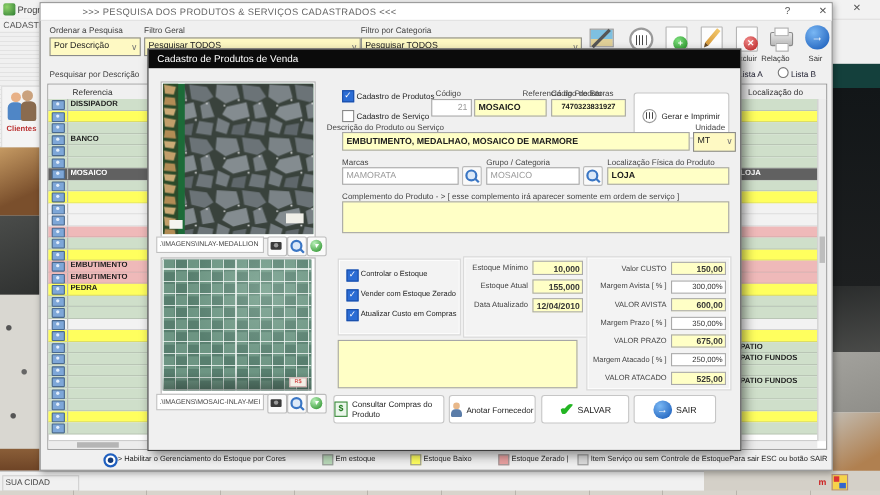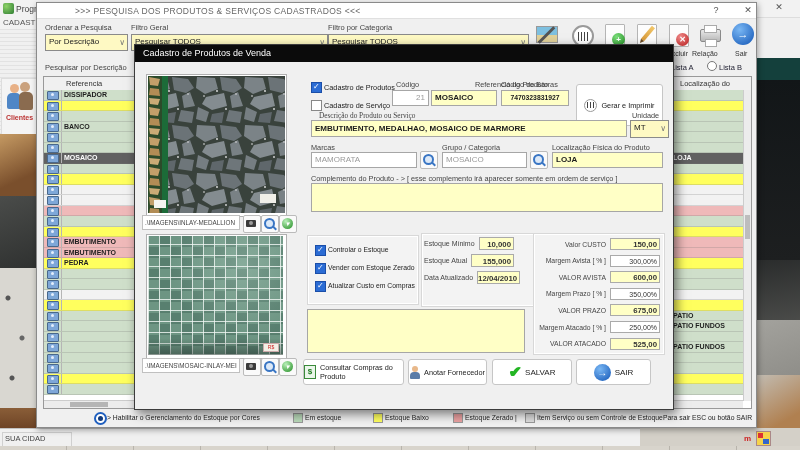--- a/index.html
+++ b/index.html
@@ -110,21 +110,21 @@
   .camico{position:absolute;left:2px;top:4px;width:10px;height:7px;background:#3a3a3a;border-radius:1px;}
   .camico:after{content:"";position:absolute;left:3px;top:1px;width:4px;height:4px;border-radius:50%;background:#9a9a9a;}
   .magico{position:absolute;left:2px;top:2px;width:7px;height:7px;border:2px solid #3a76c4;border-radius:50%;background:#dce9f8;}
   .magico:after{content:"";position:absolute;left:6px;top:7px;width:5px;height:2px;background:#3a76c4;transform:rotate(45deg);}
   .greenball{position:absolute;left:2px;top:2px;width:11px;height:11px;border-radius:50%;background:radial-gradient(circle at 35% 30%,#b9f0b9,#1f8a1f);color:#fff;font-size:7px;line-height:11px;text-align:center;}
   .chk{position:absolute;width:9px;height:9px;border:1px solid #888;background:#fff;}
   .chk.on{background:#2b6cd4;border-color:#1a4ea8;}
   .chk.on:after{content:"✓";position:absolute;left:1px;top:-1px;color:#fff;font-size:8px;}
   .chklbl{position:absolute;font-size:7.3px;color:#222;white-space:nowrap;}
   .panel{position:absolute;background:#f3f3f3;border:1px solid #d8d8d8;box-shadow:inset 0 0 0 1px #fff;}
-  .srow{display:flex;align-items:center;height:15px;margin:2px 20px 1px 2px;}
+  .srow{display:flex;align-items:center;height:15px;margin:2px 4px 1px 2px;}
   .srow .slbl{flex:1;text-align:right;font-size:7px;color:#444;padding-right:4px;white-space:nowrap;}
   .srow .sfld{width:46px;height:13px;background:#ffffc6;border:1px solid #aaa;font-size:7.8px;font-weight:bold;text-align:right;padding-right:2px;line-height:13px;box-sizing:border-box;}
   .prow{display:flex;align-items:center;height:13px;margin:3.6px 4px 0 2px;}
   .prow .plbl{flex:1;text-align:right;font-size:6.8px;color:#444;padding-right:4px;white-space:nowrap;}
   .prow .pfld{width:50px;height:12px;background:#fff;border:1px solid #aaa;font-size:7px;text-align:right;padding-right:2px;line-height:11px;box-sizing:border-box;}
   .prow .pfld.strong{background:#ffffc6;font-weight:bold;font-size:7.8px;}
   .dbtn{position:absolute;height:26px;background:#fff;border:1px solid #c6c6c6;border-radius:3px;font-size:7.3px;color:#222;
         display:flex;align-items:center;justify-content:center;gap:4px;box-sizing:border-box;}
   .dollargrid{width:12px;height:12px;border:1px solid #3a8a3a;background:#eaf6ea;color:#1f7a1f;font-size:8px;font-weight:bold;text-align:center;line-height:12px;}
   .person{position:relative;width:10px;height:13px;}
@@ -538,21 +538,21 @@
     <div class="fld gray" style="left:257px;top:45px;width:37px;height:16px;text-align:right;">21</div>
     <span class="dlbl" style="left:296px;top:35px;padding-left:44px;">Referencia do Produto</span>
     <div class="fld yellow" style="left:296px;top:45px;width:66px;height:16px;">MOSAICO</div>
     <span class="dlbl" style="left:366px;top:35px;">Código de Barras</span>
     <div class="fld yellow" style="left:366px;top:45px;width:68px;height:16px;font-size:6.8px;text-align:center;">7470323831927</div>
     <div class="dbtn" style="left:441px;top:39px;width:87px;height:42px;">
       <span id="gerar-ico" style="position:relative;width:11px;height:11px;border-width:1px;background-size:7px 6px;"></span>
       <span>Gerar e Imprimir</span>
     </div>
 
-    <span class="dlbl" style="left:184px;top:66px;font-family:Liberation Serif, serif;">Descrição do Produto ou Serviço</span>
+    <span class="dlbl" style="left:162px;top:66px;">Descrição do Produto ou Serviço</span>
     <div class="fld yellow" style="left:176px;top:75px;width:316px;height:17px;line-height:16px;">EMBUTIMENTO, MEDALHAO, MOSAICO DE MARMORE</div>
     <span class="dlbl" style="left:497px;top:66px;">Unidade</span>
     <div class="combo" style="left:495px;top:75px;width:34px;height:16px;">
       <span>MT</span><span class="arr">∨</span>
     </div>
 
     <span class="dlbl" style="left:176px;top:98px;">Marcas</span>
     <div class="fld gray" style="left:176px;top:107px;width:106px;height:16px;">MAMORATA</div>
     <div class="sbtn" style="left:285px;top:106px;">
         <i class="magico"></i>

